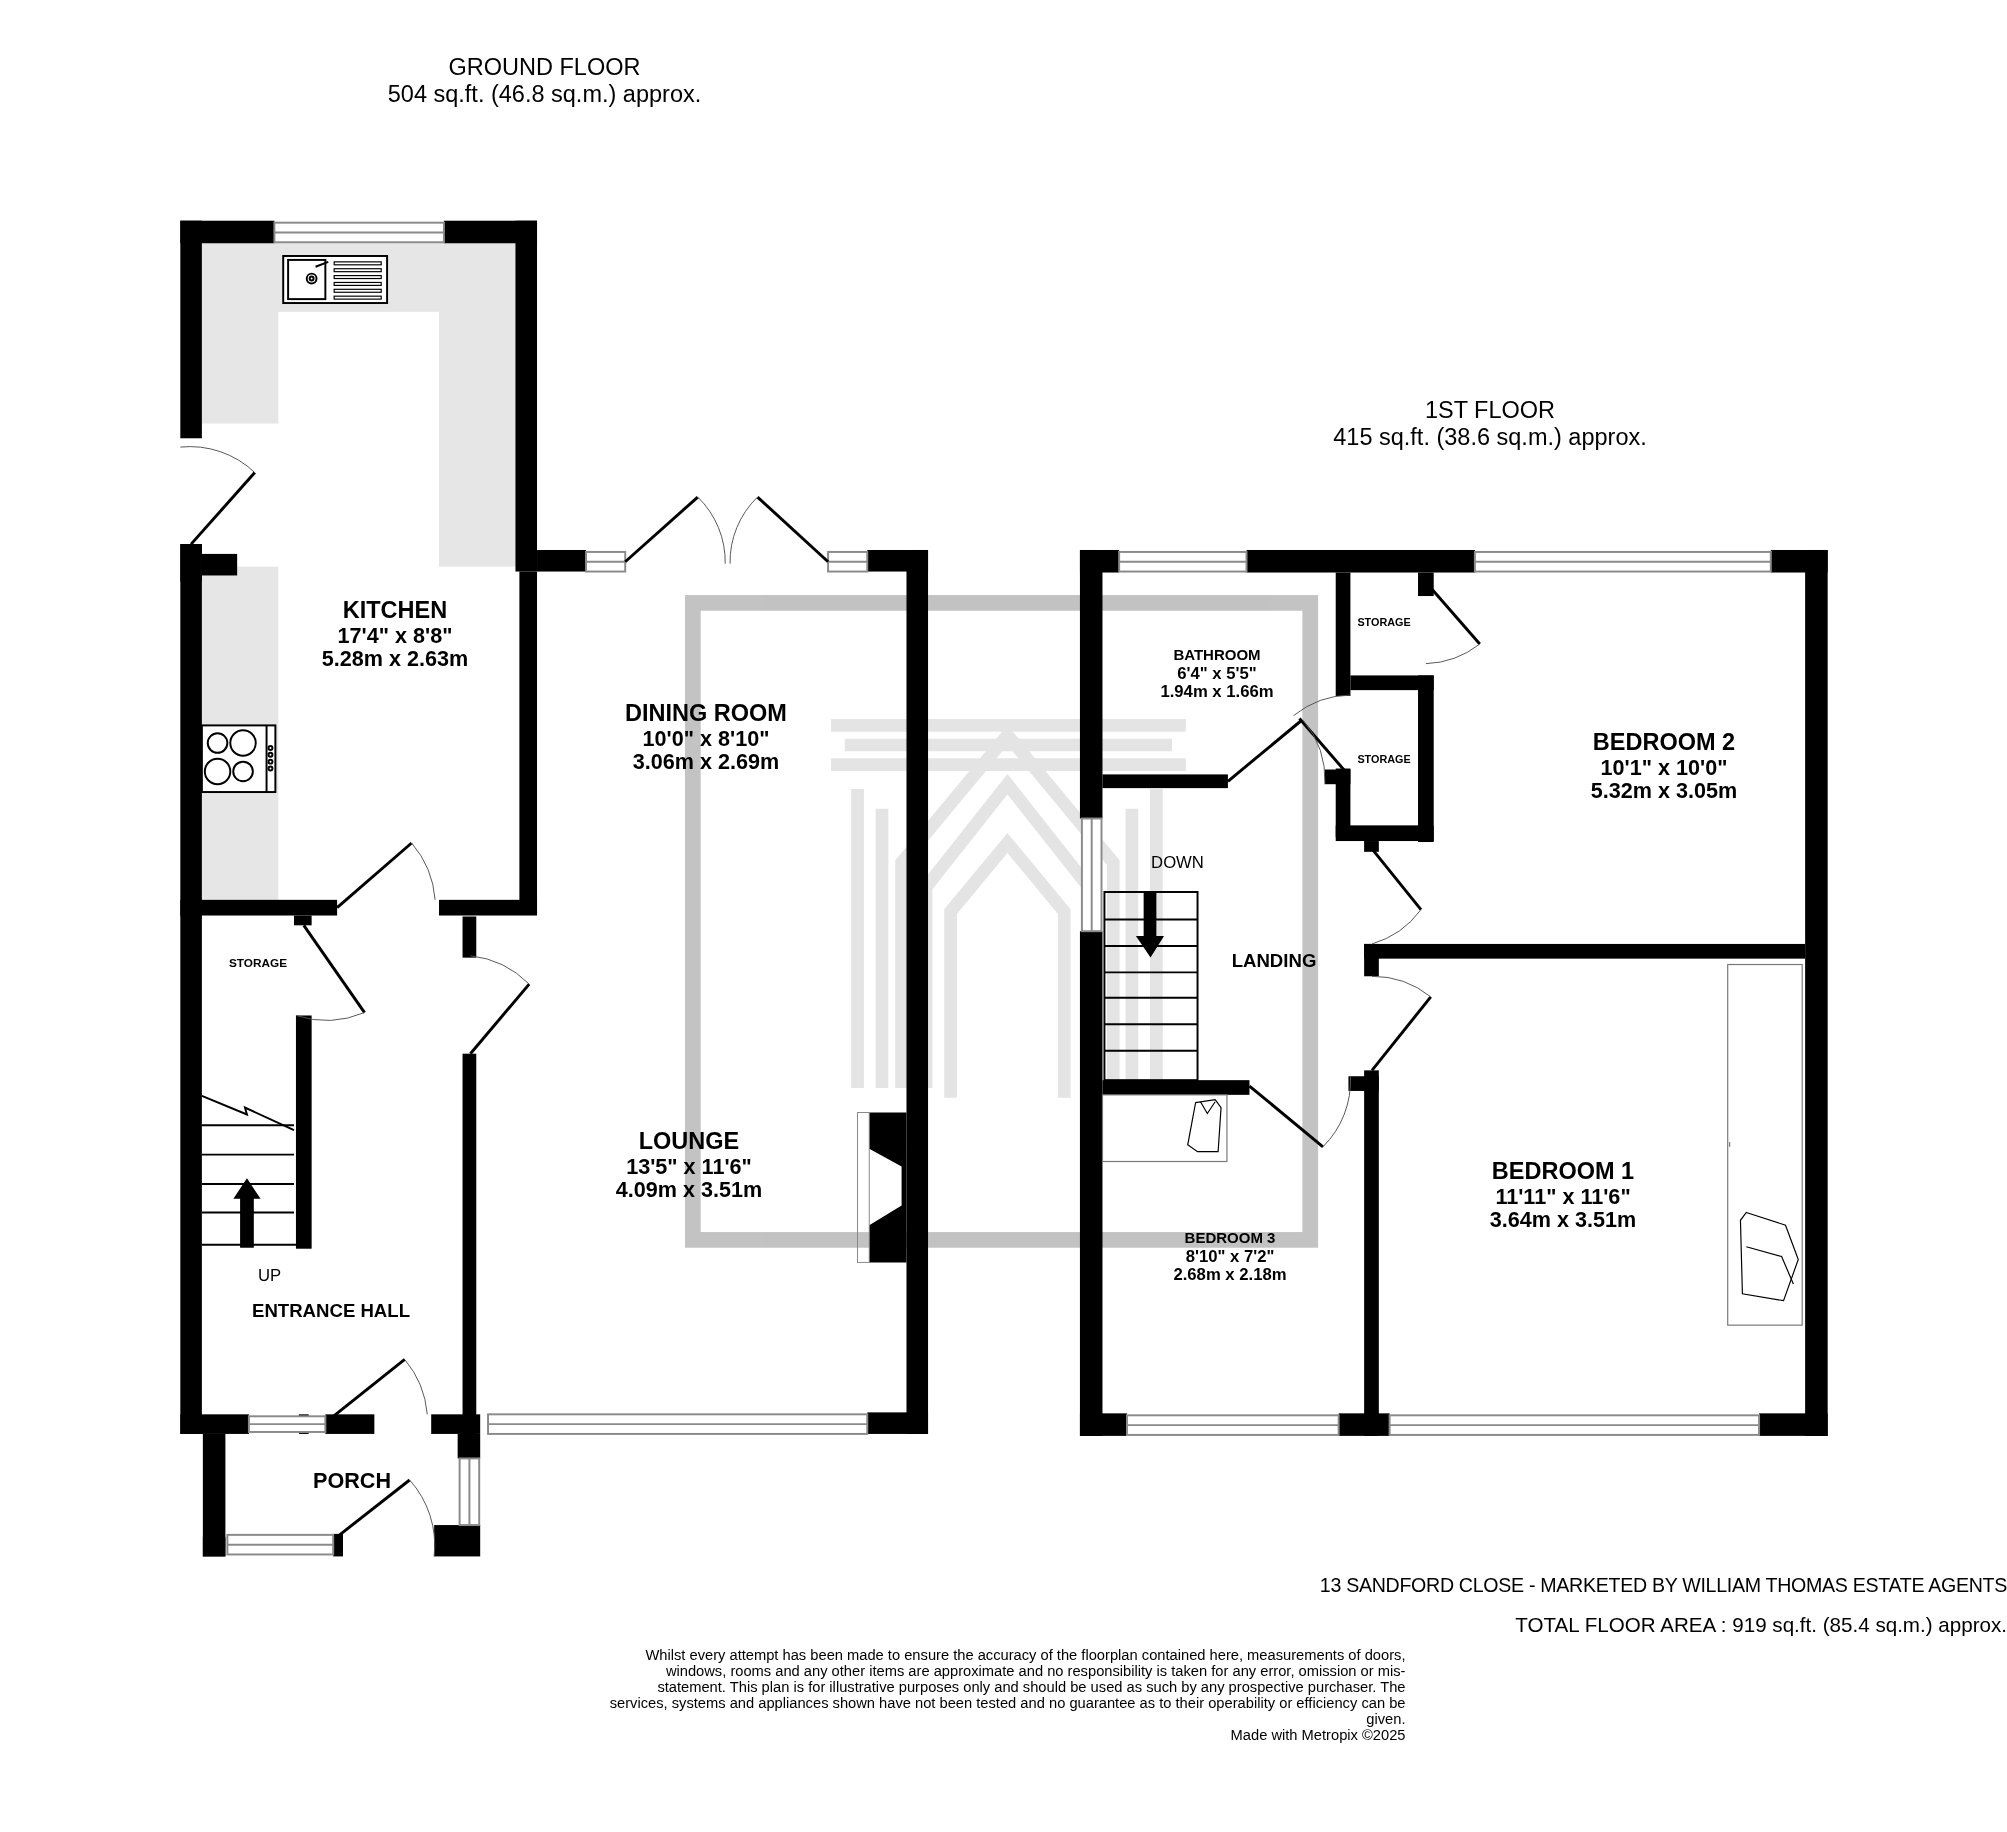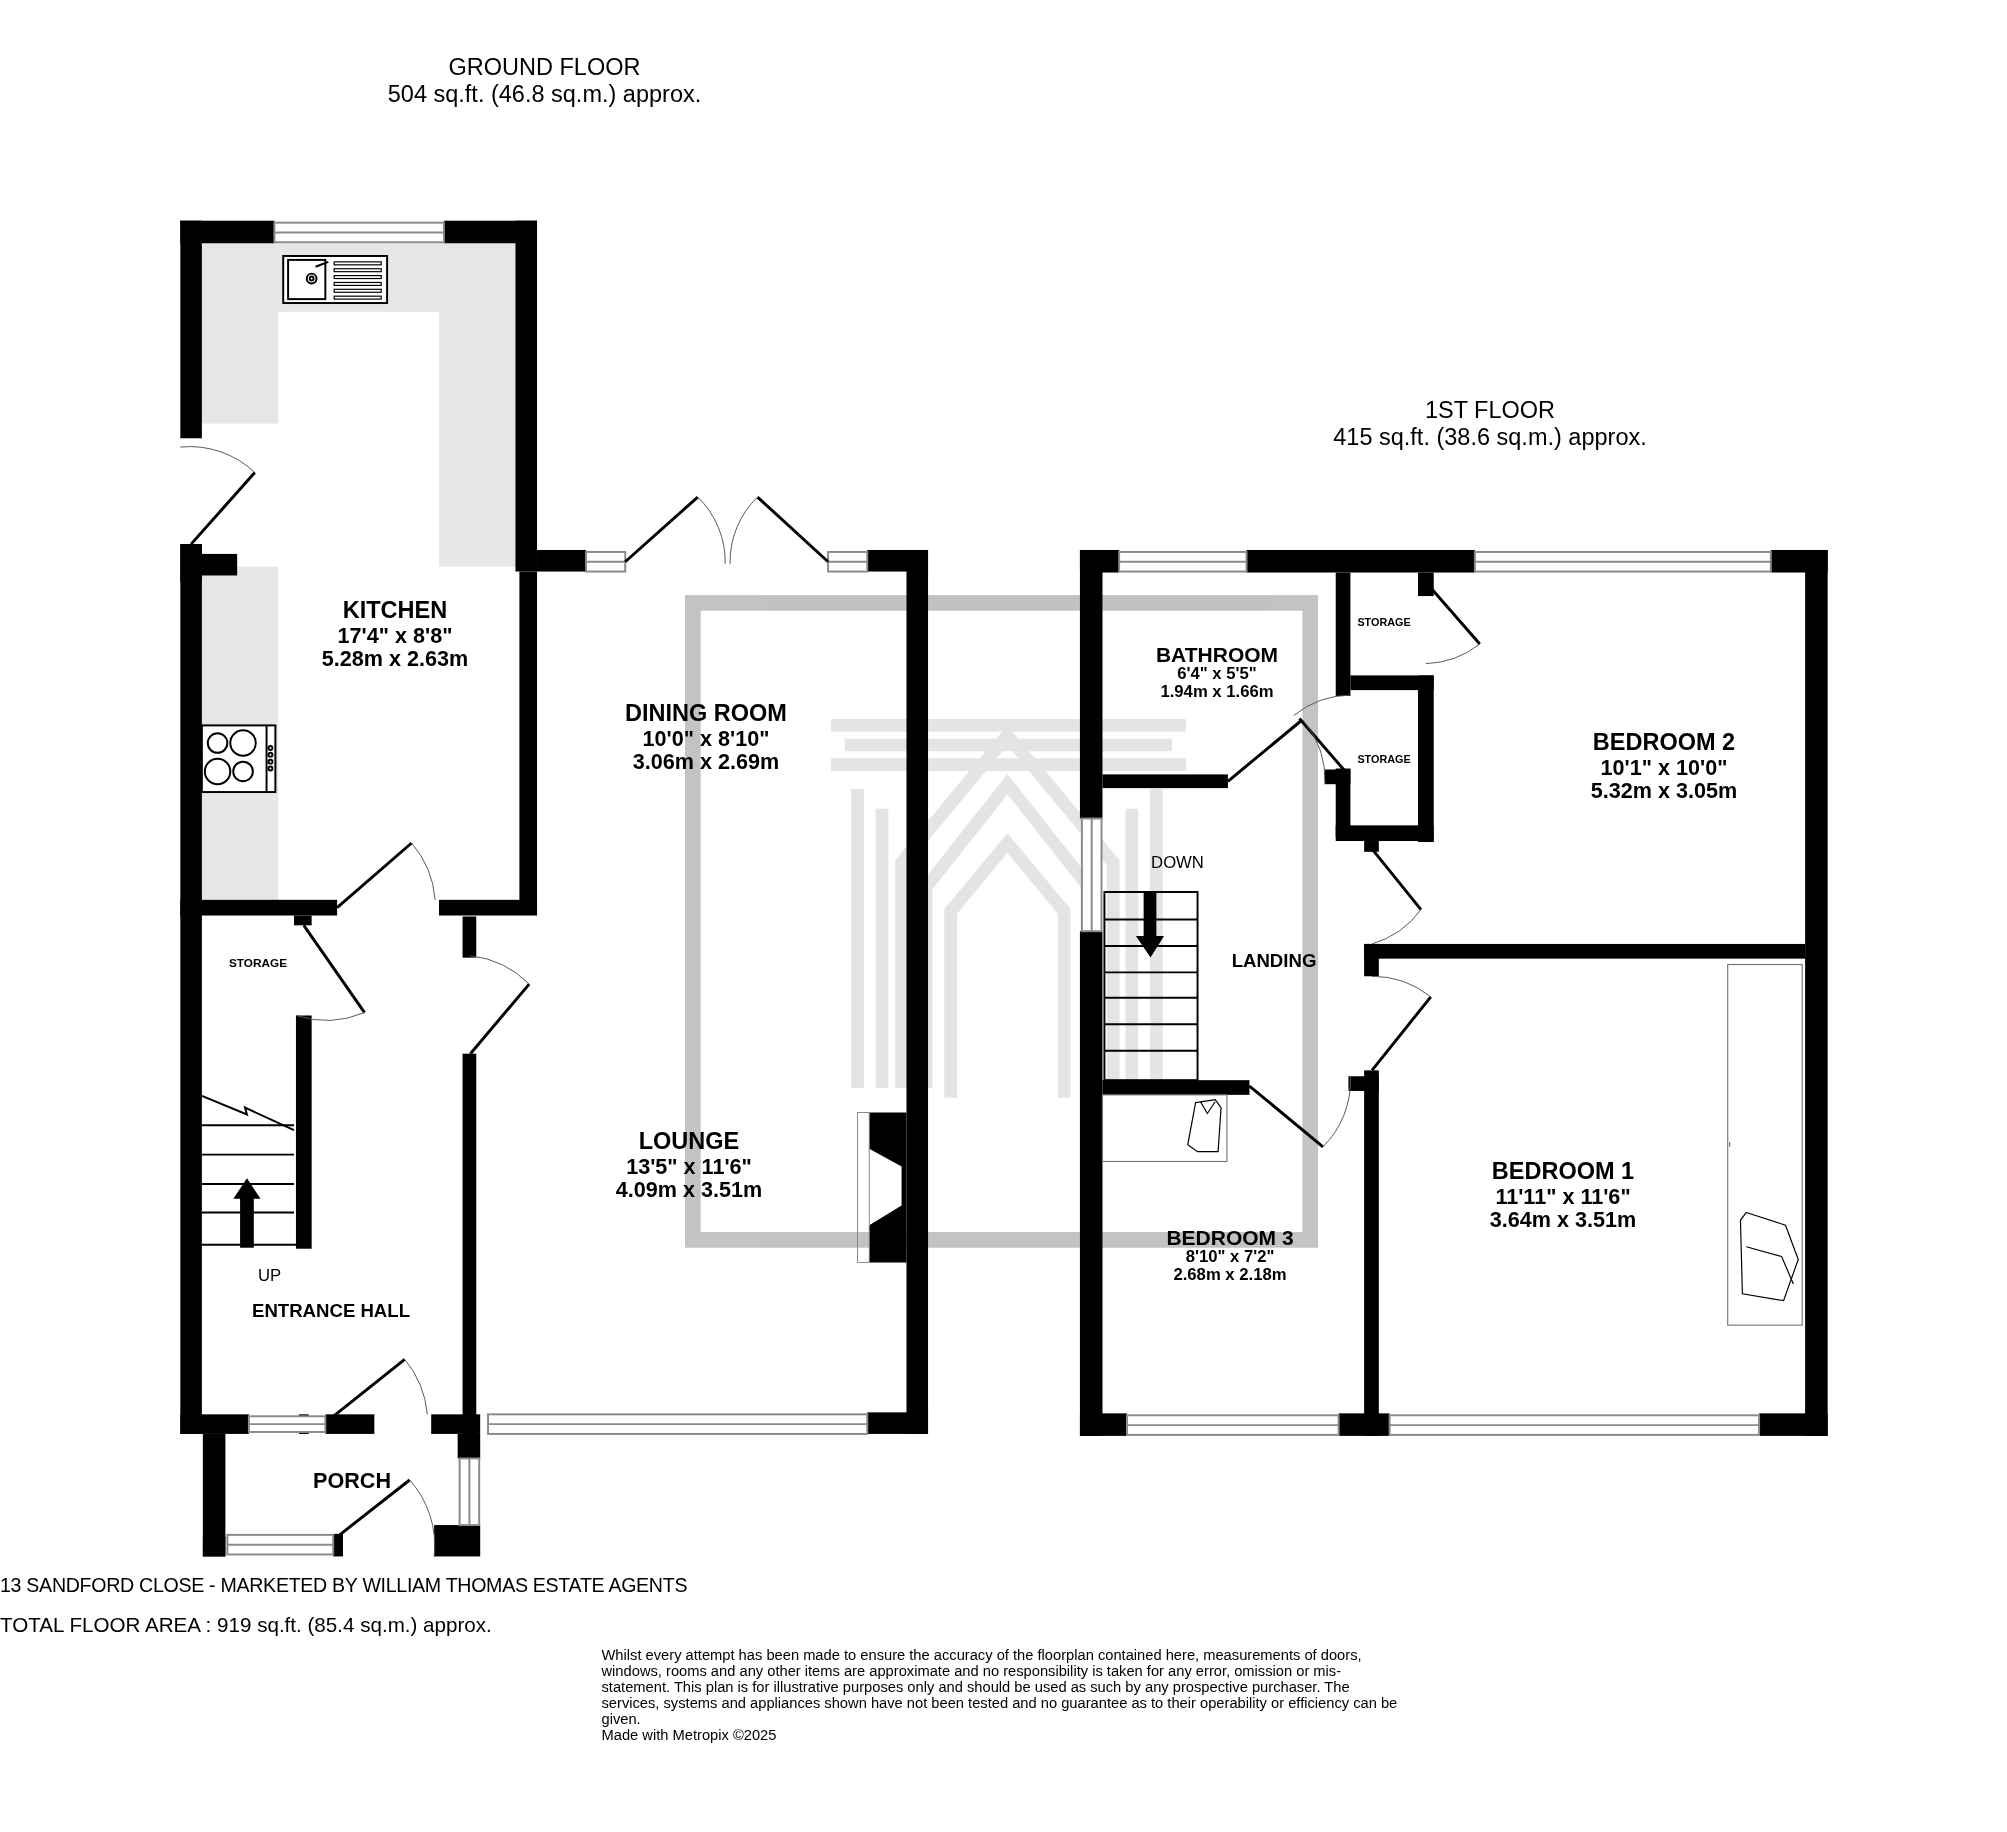--- a/index.html
+++ b/index.html
@@ -2,25 +2,25 @@
 <html><head>
 <meta charset="utf-8">
 <style>
   html,body{margin:0;padding:0;background:#ffffff;}
   body{width:2007px;height:1833px;position:relative;overflow:hidden;font-family:"Liberation Sans",sans-serif;color:#000;}
   svg.plan{position:absolute;left:0;top:0;width:2007px;height:1833px;}
   .floor-title{position:absolute;text-align:center;font-size:23.5px;line-height:26.5px;font-family:"Liberation Sans",sans-serif;}
   .room-label{position:absolute;text-align:center;font-weight:bold;font-family:"Liberation Sans",sans-serif;white-space:nowrap;transform:translateX(-50%);}
   .room-label .nm{display:block;font-size:23.5px;line-height:25.5px;}
   .room-label .dm{display:block;font-size:21.6px;line-height:23.5px;}
-  .room-label.small .nm{font-size:21px;line-height:19.6px;}
+  .room-label.small .nm{font-size:15px;line-height:19.6px;}
   .room-label.small .dm{font-size:16.7px;line-height:18.6px;}
   .tiny{position:absolute;font-weight:bold;font-size:11.8px;transform:translateX(-50%);white-space:nowrap;}
   .plain{position:absolute;font-size:17.6px;transform:translateX(-50%);white-space:nowrap;padding-left:45px;}
-  .footer{position:absolute;left:0;width:2007px;text-align:left;font-family:"Liberation Sans",sans-serif;}
+  .footer{position:absolute;left:0;width:2007px;text-align:right;font-family:"Liberation Sans",sans-serif;}
   .footer .addr{font-size:19.6px;letter-spacing:-0.3px;}
   .footer .total{font-size:20.6px;}
   .footer .disc{font-size:14.7px;line-height:16px;width:804px;margin:0 auto;}
 </style>
 </head>
 <body>
 
 <svg class="plan" viewBox="0 0 2048 1870" xmlns="http://www.w3.org/2000/svg">
 
   <g fill="none" stroke="#bdbdbd" opacity="0.7">

